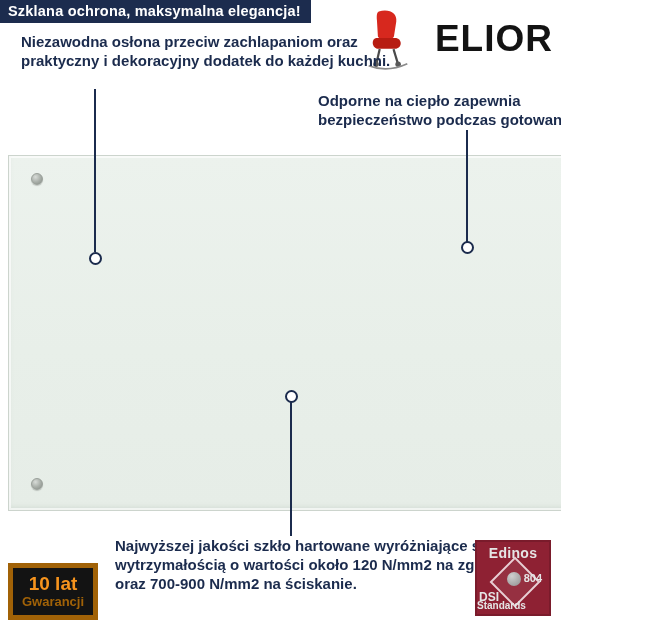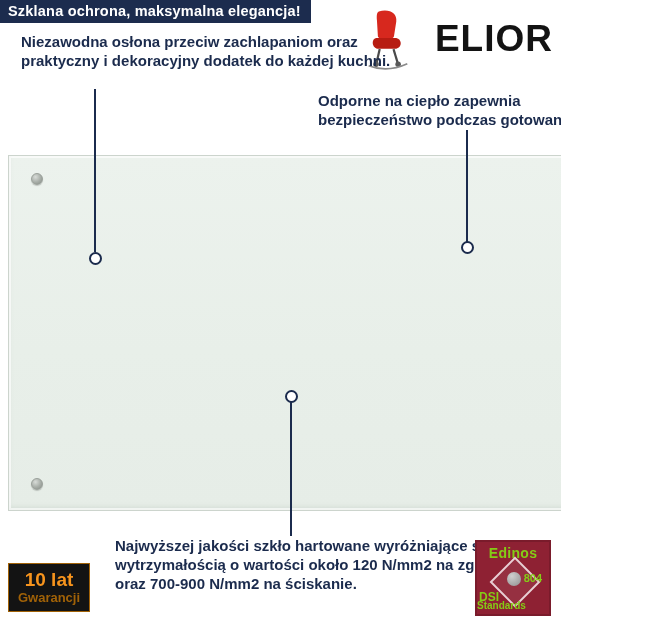--- a/index.html
+++ b/index.html
@@ -62,29 +62,29 @@
     background:#ffffff;border:2px solid #1b2b4d;
   }
   .point-left{left:89px;top:252px;}
   .point-right{left:461px;top:241px;}
   .point-bottom{left:285px;top:390px;}
   
   .warranty{
     position:absolute;left:8px;top:563px;width:80px;height:47px;
     background:#131313;color:#fff;
     display:flex;flex-direction:column;align-items:center;justify-content:center;
-    border:1px solid #a16207;
+    border:5px solid #a16207;
   }
   .warranty .years{color:#f7941d;font-size:19px;font-weight:bold;line-height:1.05;}
   .warranty .label{color:#a16207;font-size:13px;font-weight:bold;line-height:1.2;}
   
   .cert{
     position:absolute;right:10px;top:540px;width:76px;height:76px;
     background:#8e2133;border:2px solid #7a1b2b;
-    box-sizing:border-box;color:#84cc16;overflow:hidden;
+    box-sizing:border-box;color:#e5e5e5;overflow:hidden;
   }
   .cert .brand{
     text-align:center;font-size:14px;font-weight:bold;
     padding-top:3px;letter-spacing:.3px;
   }
   .cert .diamond{
     position:absolute;left:20px;top:22px;width:32px;height:32px;
     border:2px solid #e8cfd4;transform:rotate(45deg);
     background:rgba(255,255,255,.07);
   }

